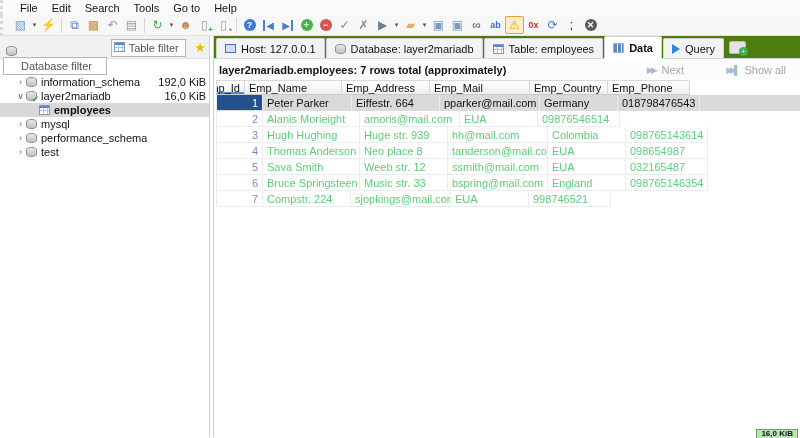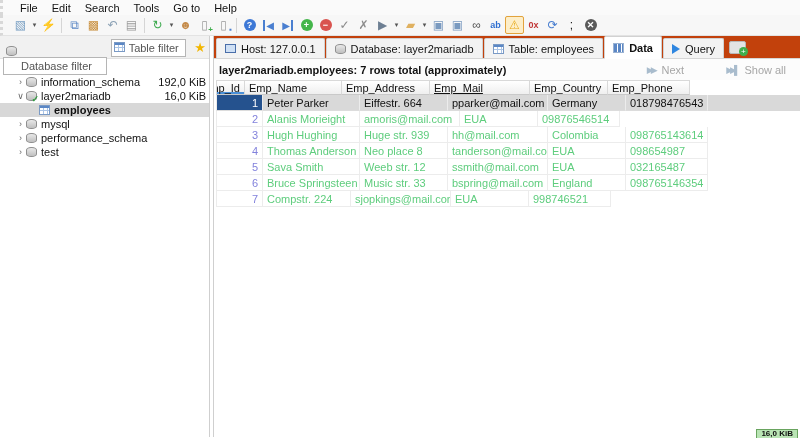--- a/index.html
+++ b/index.html
@@ -53,21 +53,21 @@
     repeating-linear-gradient(90deg, rgba(0,0,0,0) 0 3px, #aac4e6 3px 4px),
     repeating-linear-gradient(0deg, rgba(0,0,0,0) 0 3px, #aac4e6 3px 4px), #fff; }
   .barsic { width:11px; height:10px; display:inline-block;
     background:repeating-linear-gradient(90deg,#5b87c5 0 3px,#fff 3px 4px); border:1px solid #9ab2d2; }
   .monic { width:11px; height:9px; display:inline-block; border:1px solid #4a6ea9; background:#cfe0f5; }
   .playic { width:0; height:0; border-left:8px solid #2e86e0; border-top:5px solid rgba(0,0,0,0);
     border-bottom:5px solid rgba(0,0,0,0); display:inline-block; }
   .rootic { color:#d4a017; font-size:12px; }
 
   
-  .tab-band { height:23px; background:#c2410c; display:flex; align-items:flex-end;
+  .tab-band { height:23px; background:#4d7c0f; display:flex; align-items:flex-end;
     padding-left:2px; border-bottom:1px solid #d6d6d6; }
   .tab { height:20px; display:flex; align-items:center; gap:5px; padding:0 8px; font-size:11px;
     background:#f3f3f3; border:1px solid #d2d2d2; border-bottom:none; margin-right:1px;
     border-radius:2px 2px 0 0; white-space:nowrap; }
   .tab.active { background:#fff; height:23px; font-weight:bold; margin-bottom:-1px;
     border-bottom:1px solid #fff; }
   .addtab { width:17px; height:13px; margin:0 0 4px 4px; background:#e3e3e3;
     border:1px solid #b8b8b8; border-radius:2px; position:relative; }
   .addtab::after { content:"+"; position:absolute; right:-3px; bottom:-3px; width:9px; height:9px;
     background:#3fae4c; color:#fff; border-radius:50%; font-size:8px; line-height:9px; text-align:center; }
@@ -316,28 +316,28 @@
       <span class="nav-btn">
         <span class="nav-ic">▶▶▌</span>
         <span>Show all</span>
       </span>
     </div>
     <div class="grid">
       <div class="hrow">
           <span class="hcell sorted" style="width: 29px;">Emp_Id</span>
           <span class="hcell" style="width: 97px;">Emp_Name</span>
           <span class="hcell" style="width: 88px;">Emp_Address</span>
-          <span class="hcell" style="width: 100px; text-decoration: underline;">Emp_Mail</span>
+          <span class="hcell" style="width: 100px;">Emp_Mail</span>
           <span class="hcell" style="width: 78px;">Emp_Country</span>
           <span class="hcell" style="width: 82px;">Emp_Phone</span>
         </div>
       <div>
           <span class="grow sel" style="display: flex;">
             <span class="cell" style="width: 47px;">1</span>
-            <span class="cell" style="width: 97px;">Peter Parker</span>
+            <span class="cell" style="width: 89px;">Peter Parker</span>
             <span class="cell" style="width: 88px;">Eiffestr. 664</span>
             <span class="cell" style="width: 100px; text-align: right;">pparker@mail.com</span>
             <span class="cell" style="width: 78px;">Germany</span>
             <span class="cell" style="width: 82px;">018798476543</span>
           </span>
           <span class="grow" style="display: flex;">
             <span class="cell" style="width: 47px;">2</span>
             <span class="cell" style="width: 97px;">Alanis Morieight</span>
             <span class="cell" style="width: 100px;">amoris@mail.com</span>
             <span class="cell" style="width: 78px;">EUA</span>

